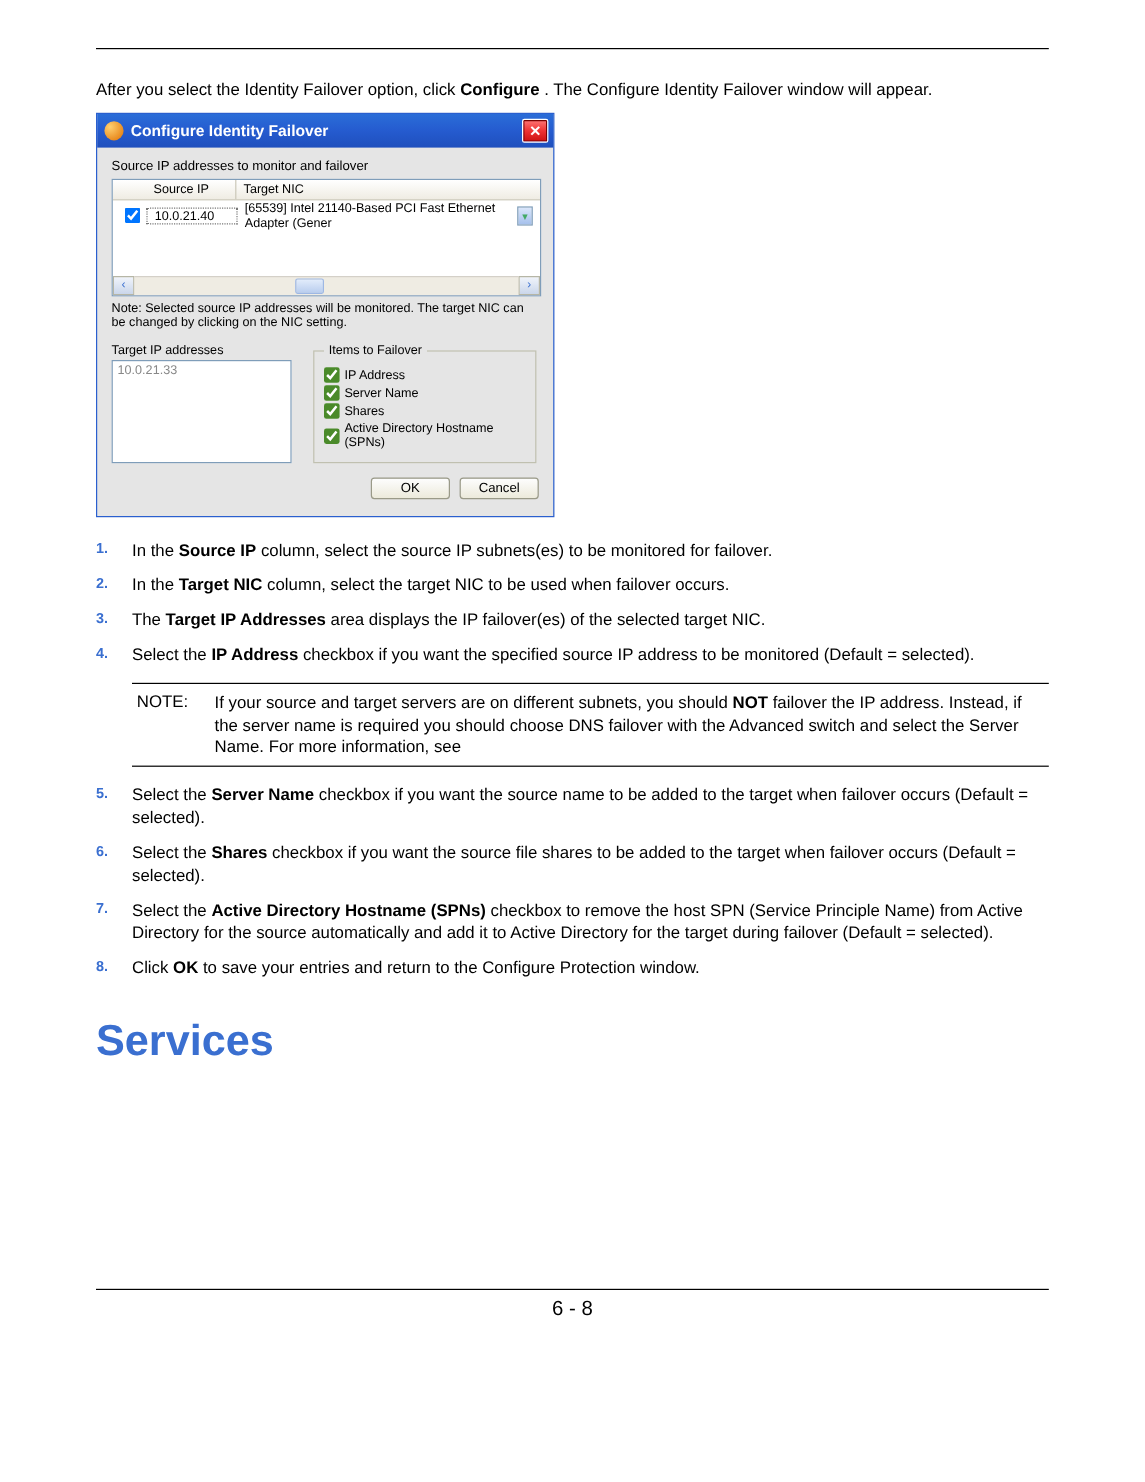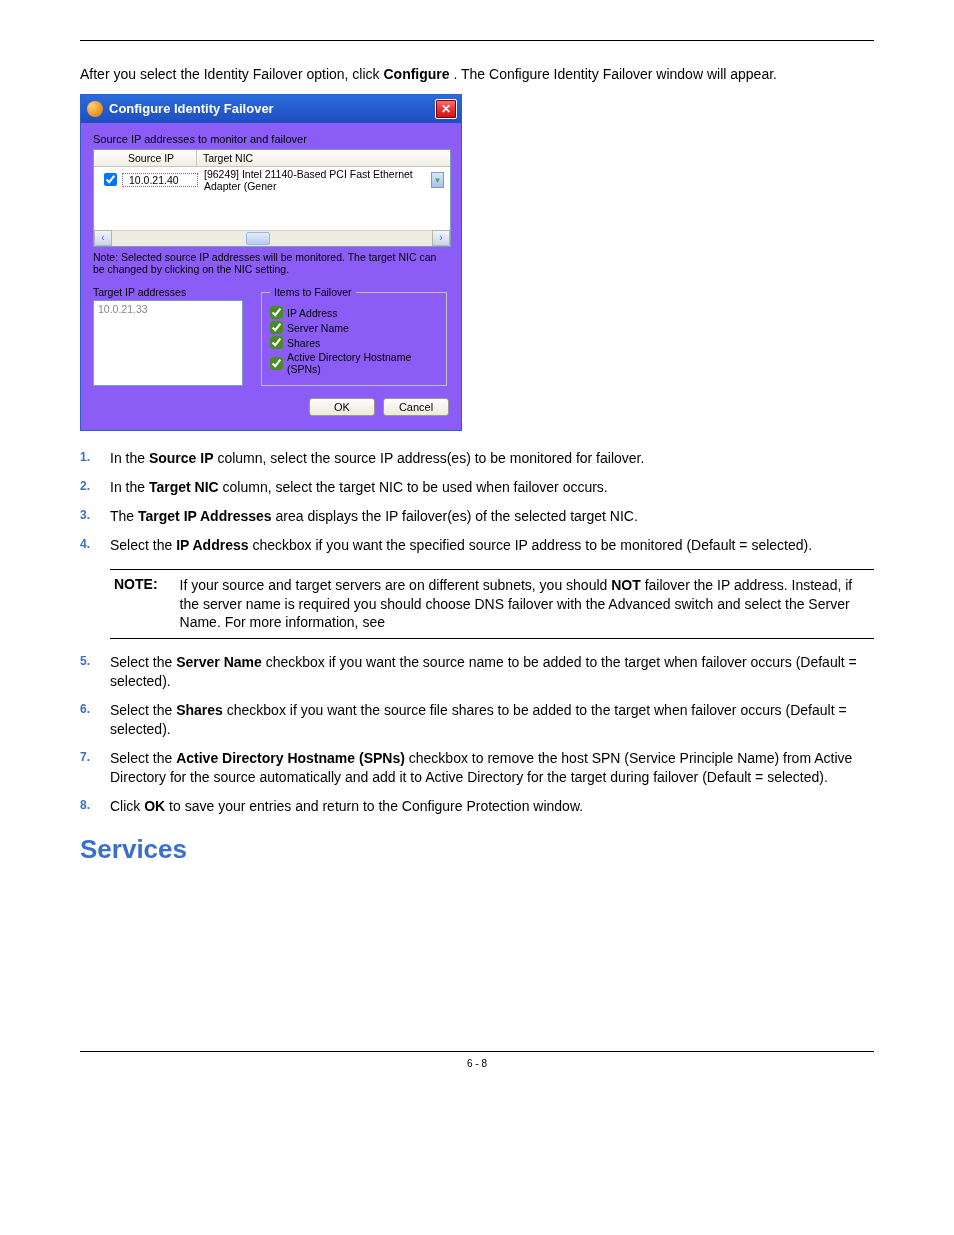--- a/index.html
+++ b/index.html
@@ -30,21 +30,21 @@
   }
   .intro {
     margin-bottom: 10px;
   }
   b { font-weight: bold; }
 
   
   .dialog {
     width: 380px;
     border: 1px solid #2a5fcf;
-    background: #8b5cf6;
+    background: #e5e5e5;
     font-family: Tahoma, sans-serif;
     font-size: 11px;
     margin: 6px 0 18px 0;
   }
   .titlebar {
     display: flex;
     align-items: center;
     background: linear-gradient(to bottom, #2a6dd8 0%, #255bcf 50%, #1f4fbd 100%);
     color: #fff;
     padding: 4px 4px 4px 6px;
@@ -205,32 +205,32 @@
     font-size: 12px;
   }
   .notebox {
     border-top: 1.2px solid #000;
     border-bottom: 1.2px solid #000;
     margin: 6px 0 14px 30px;
     padding: 6px 4px 6px 4px;
     display: flex;
     gap: 22px;
   }
-  .notebox .nlabel { font-weight: bold; white-space: nowrap; }
+  .notebox .nlabel { font-weight: normal; white-space: nowrap; }
   .notebox .ntext { line-height: 1.35; }
   .exactcenter { text-align: center; display:block; }
   h2.services {
     color: #3a6fd0;
-    font-size: 26px;
-    margin: 18px 0 2px 0;
+    font-size: 36px;
+    margin: 30px 0 2px 0;
     font-weight: bold;
   }
   .footer {
     text-align: center;
-    font-size: 10px;
+    font-size: 17px;
     padding-bottom: 30px;
   }
 </style>
 </head>
 <body>
 
 <div class="page">
   <hr class="hr-top">
 
   <p class="para intro">
@@ -251,21 +251,21 @@
       <div class="grid">
         <div class="grid-head">
           <div class="hcell check"></div>
           <div class="hcell ip">Source IP</div>
           <div class="hcell nic">Target NIC</div>
         </div>
         <div class="grid-row">
           <div class="cell check"><input type="checkbox" checked="" style=""></div>
           <div class="cell ip">10.0.21.40</div>
           <div class="cell nic">
-            <span>[96249] Intel 21140-Based PCI Fast Ethernet Adapter (Gener</span>
+            <span>[65539] Intel 21140-Based PCI Fast Ethernet Adapter (Gener</span>
             <span class="nic-drop">▾</span>
           </div>
         </div>
         <div class="hscroll">
           <div class="sc-btn">‹</div>
           <div class="sc-track">
               <div class="sc-thumb"></div>
             </div>
           <div class="sc-btn">›</div>
         </div>
@@ -305,21 +305,21 @@
       <div class="dlg-buttons">
         <button>OK</button>
         <button>Cancel</button>
       </div>
     </div>
   </div>
 
 
   <ol class="steps">
     <li>
-      <span>In the </span><b>Source IP</b><span> column, select the source IP address(es) to be monitored for failover.</span>
+      <span>In the </span><b>Source IP</b><span> column, select the source IP subnets(es) to be monitored for failover.</span>
     </li>
     <li>
       <span>In the </span><b>Target NIC</b><span> column, select the target NIC to be used when failover occurs.</span>
     </li>
     <li>
       <span>The </span><b>Target IP Addresses</b><span> area displays the IP failover(es) of the selected target NIC.</span>
     </li>
     <li>
       <span>Select the </span><b>IP Address</b><span> checkbox if you want the specified source IP address to be monitored (Default = selected).</span>
     </li>

